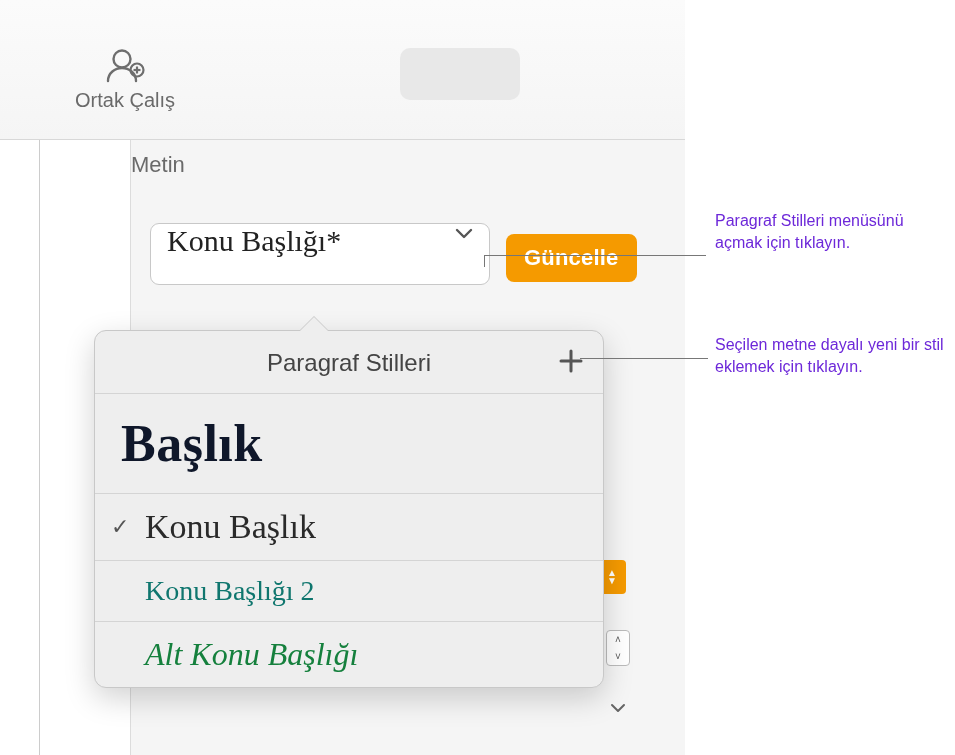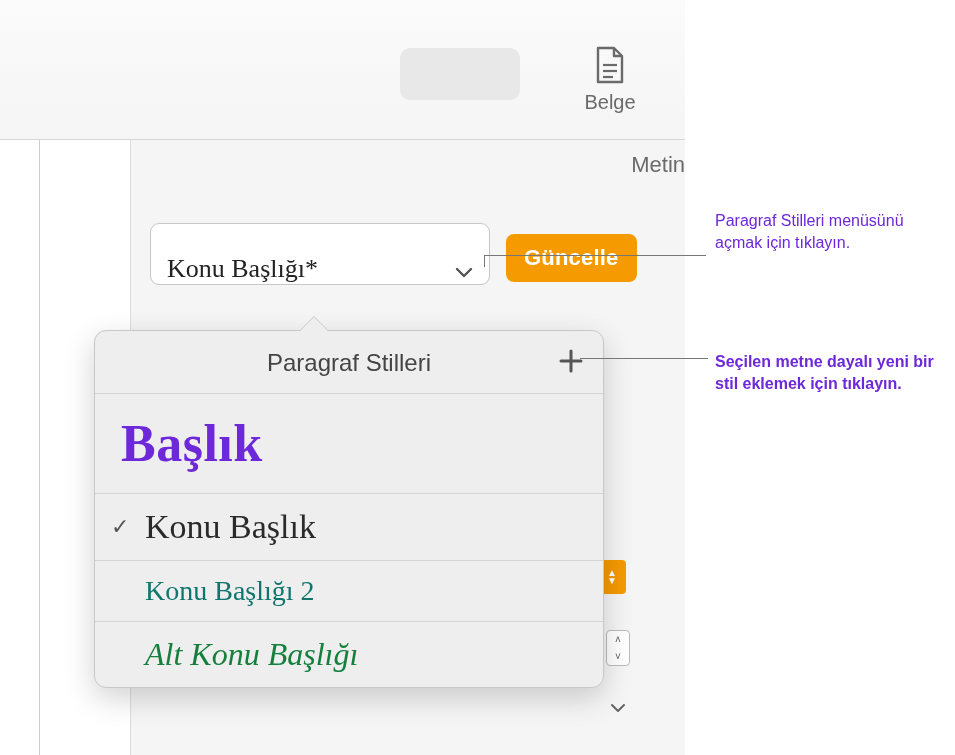--- a/index.html
+++ b/index.html
@@ -70,21 +70,21 @@
   
   .panel {
     position:absolute;
     left:130px; top:140px;
     width:555px;
     background:#f5f5f5;
     border-left:1px solid #dcdcdc;
     height:615px;
   }
   .panel-title {
-    text-align:right;
+    text-align:left;
     font-size:22px;
     color:#6a6a6a;
     padding: 12px 0 18px;
   }
 
   .style-row {
     position:absolute;
     left: 150px;
     top: 218px;
     width: 520px;
@@ -92,24 +92,24 @@
     display:flex;
     align-items:center;
   }
   .style-popup-btn {
     flex: 0 0 340px;
     height: 62px;
     background:#fff;
     border:1px solid #c8c8c8;
     border-radius: 9px;
     display:flex;
-    align-items:flex-end;
+    align-items:flex-start;
     padding: 0 16px;
     font-family: Georgia, "Times New Roman", serif;
-    font-size: 26px;
+    font-size: 30px;
     color:#222;
     justify-content: space-between;
   }
   .style-popup-btn .chev {
     font-size: 18px;
     color:#555;
   }
   .update-btn {
     margin-left: 16px;
     height: 48px;
@@ -178,21 +178,21 @@
     position:absolute;
     left:16px; top:50%;
     transform:translateY(-50%);
     font-size:22px;
     color:#555;
   }
 
   .s-title{
     font-size:52px;
     font-weight:800;
-    color:#6d28d9;
+    color:#0f172a;
     padding-top:20px;
     padding-bottom:20px;
     padding-left:26px;
     letter-spacing:0.5px;
   }
   .s-heading{ font-size:34px; }
   .s-heading2{ font-size:28px; color:#0f766e; }
   .s-sub{ font-size:32px; font-style:italic; color:#15803d; }
 
   
@@ -233,44 +233,44 @@
     line-height:1.35;
     color:#6d28d9;
   }
   .callout-line{
     position:absolute;
     background:#777;
     height:1px;
   }
 
   .callout1{ left:715px; top:210px; width:230px; }
-  .callout2{ left:715px; top:351px; width:230px;font-weight:bold; }
+  .callout2{ left:715px; top:334px; width:230px; }
 
 </style>
 </head>
 <body>
 
 <div class="toolbar">
   <div class="toolbar-inner">
     <div class="format-highlight"></div>
 
-
-
-    <div class="tool-btn tool-belge">
+    <div class="tool-btn tool-ortak">
       <span class="icon">
-        <svg width="34" height="40" viewBox="0 0 34 40">
-          <path d="M5 3h16l8 8v26H5z" fill="none" stroke="#6a6a6a" stroke-width="2.4" stroke-linejoin="round"></path>
-          <path d="M21 3v8h8" fill="none" stroke="#6a6a6a" stroke-width="2.4" stroke-linejoin="round"></path>
-          <line x1="10" y1="20" x2="24" y2="20" stroke="#6a6a6a" stroke-width="2.2"></line>
-          <line x1="10" y1="26" x2="24" y2="26" stroke="#6a6a6a" stroke-width="2.2"></line>
-          <line x1="10" y1="32" x2="20" y2="32" stroke="#6a6a6a" stroke-width="2.2"></line>
+        <svg width="44" height="38" viewBox="0 0 44 38">
+          <circle cx="19" cy="14" r="8.5" fill="none" stroke="#6e6e6e" stroke-width="2.4"></circle>
+          <path d="M5 36c0-8 7-13 14-13s14 5 14 13" fill="none" stroke="#6e6e6e" stroke-width="2.4" stroke-linecap="round"></path>
+          <circle cx="34" cy="25" r="6.5" fill="none" stroke="#6e6e6e" stroke-width="2.2"></circle>
+          <line x1="34" y1="21.5" x2="34" y2="28.5" stroke="#6e6e6e" stroke-width="2.2"></line>
+          <line x1="30.5" y1="25" x2="37.5" y2="25" stroke="#6e6e6e" stroke-width="2.2"></line>
         </svg>
       </span>
-      <div class="label">Belge</div>
-    </div>
+      <div class="label">Ortak Çalış</div>
+    </div>
+
+
   </div>
 </div>
 
 <div class="page-edge"></div>
 
 <div class="panel">
   <div class="panel-title">Metin</div>
 </div>
 
 <div class="style-row">

